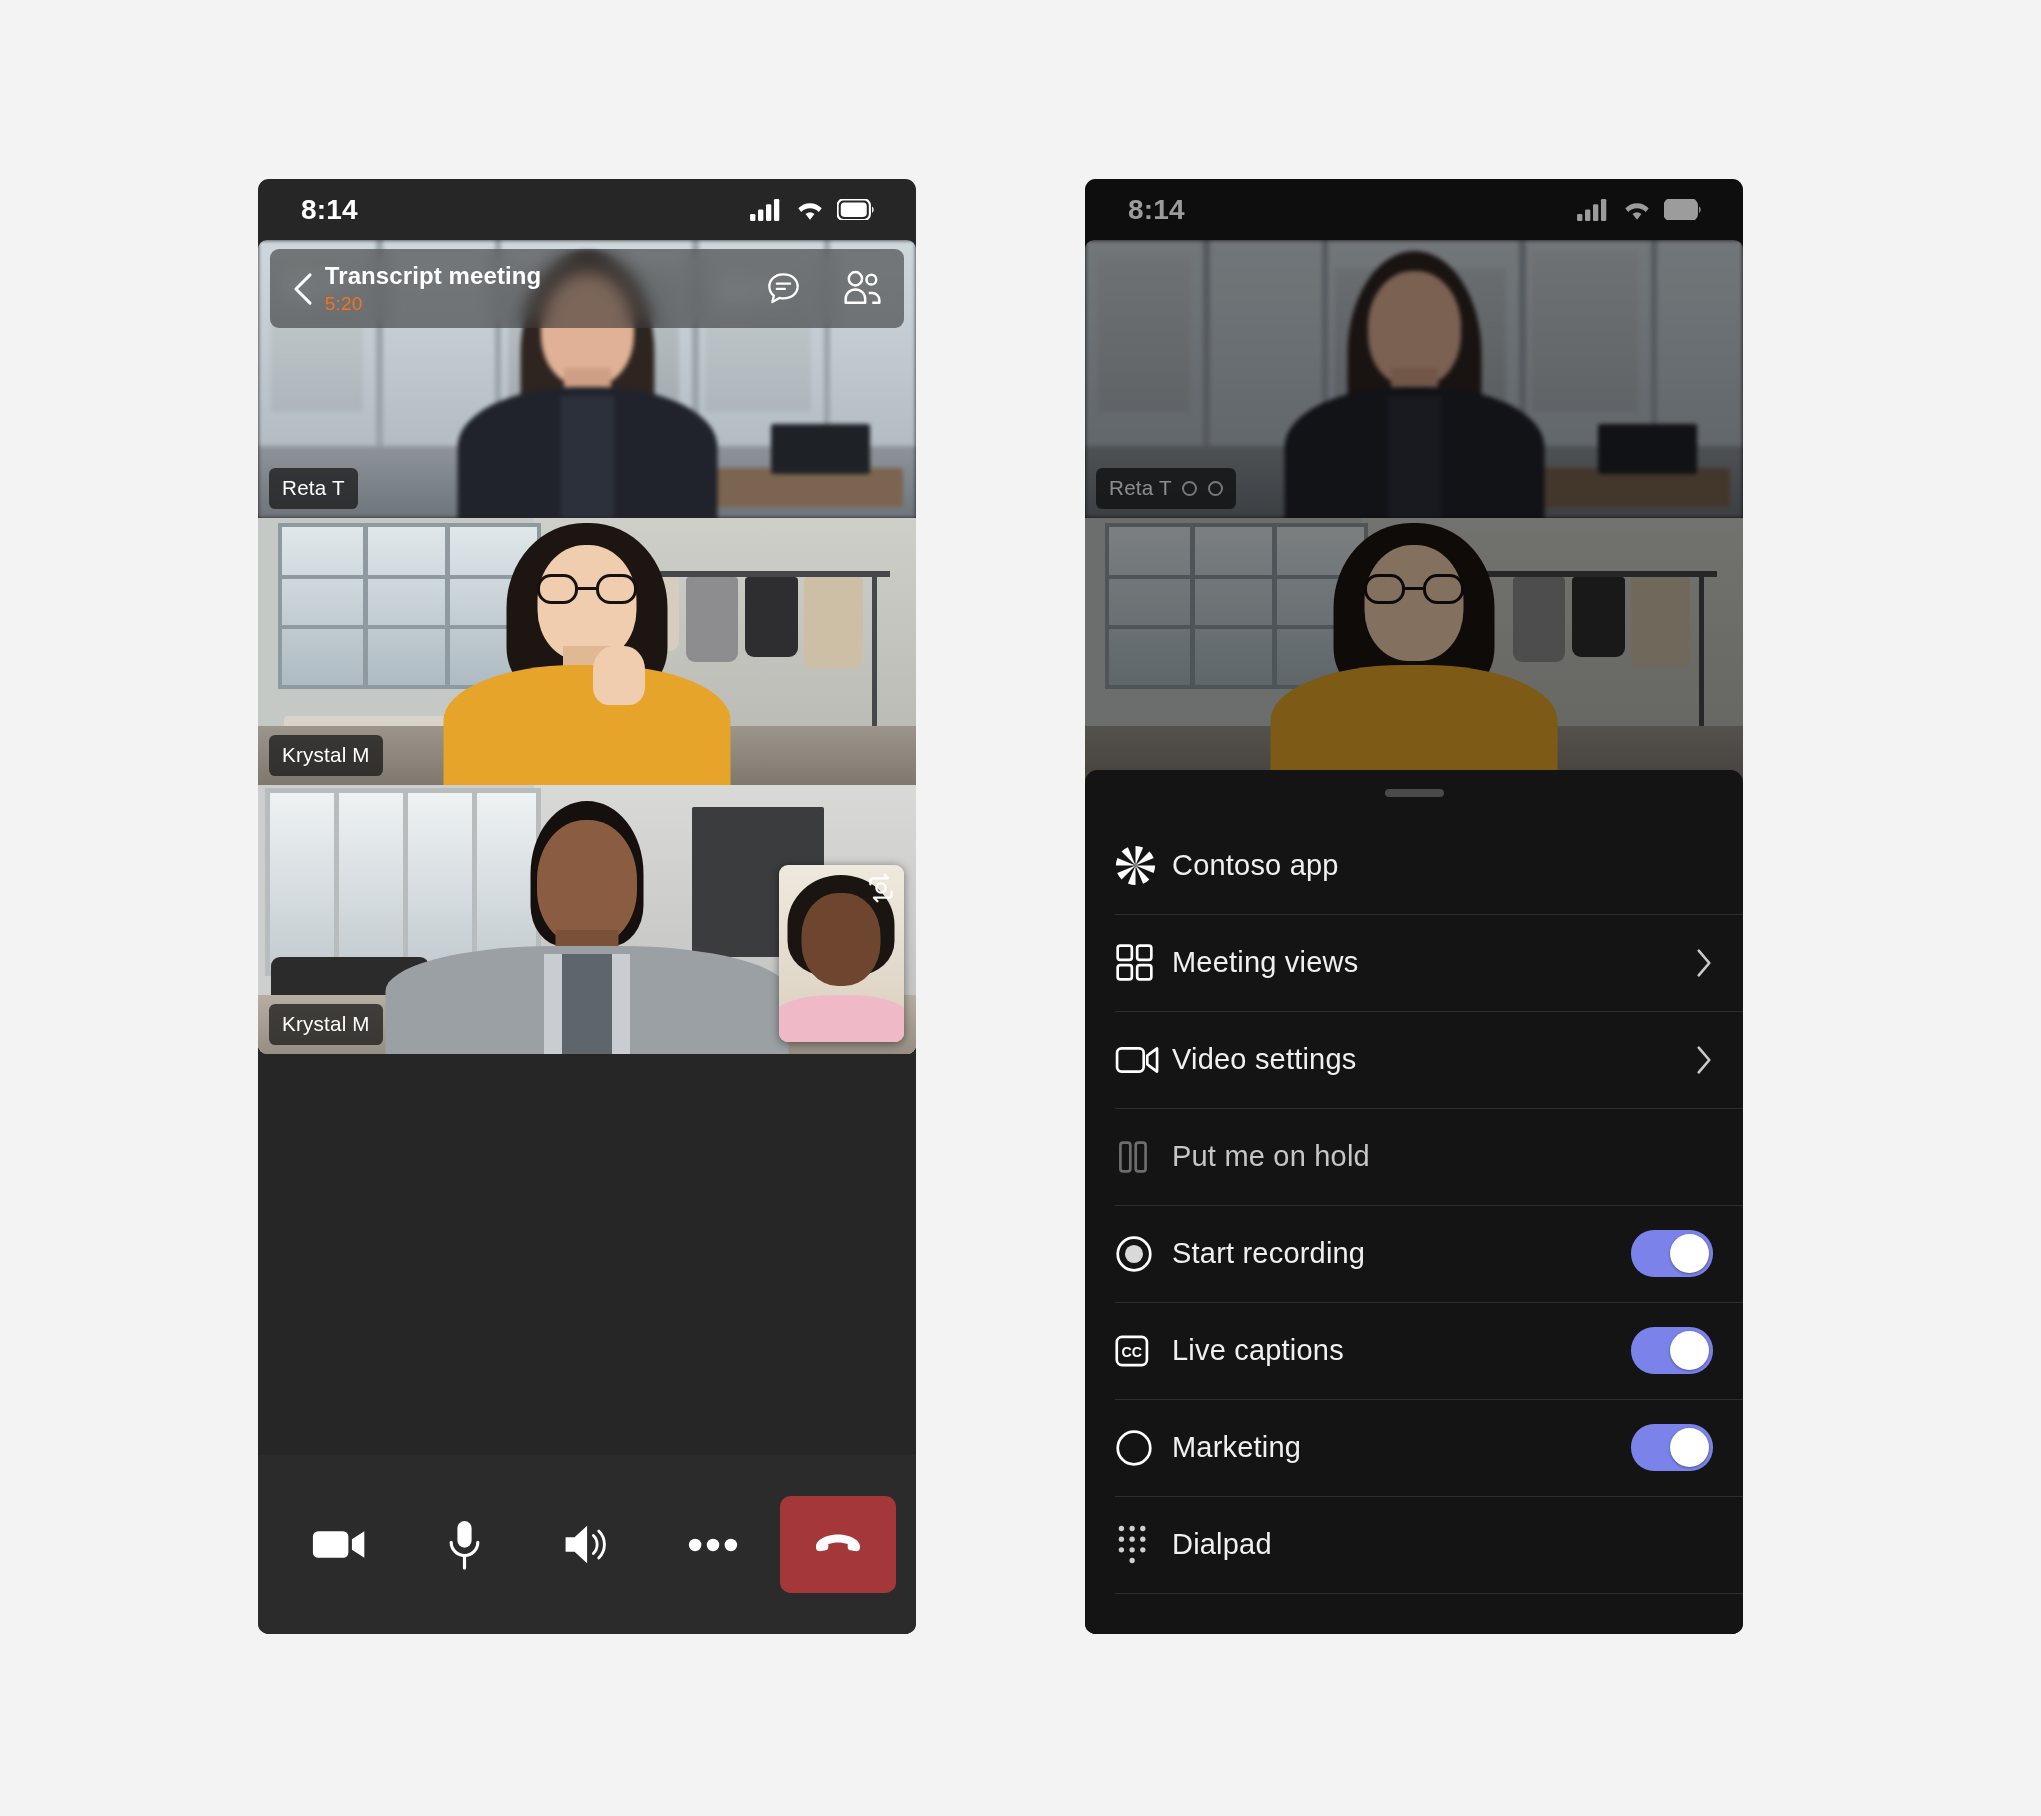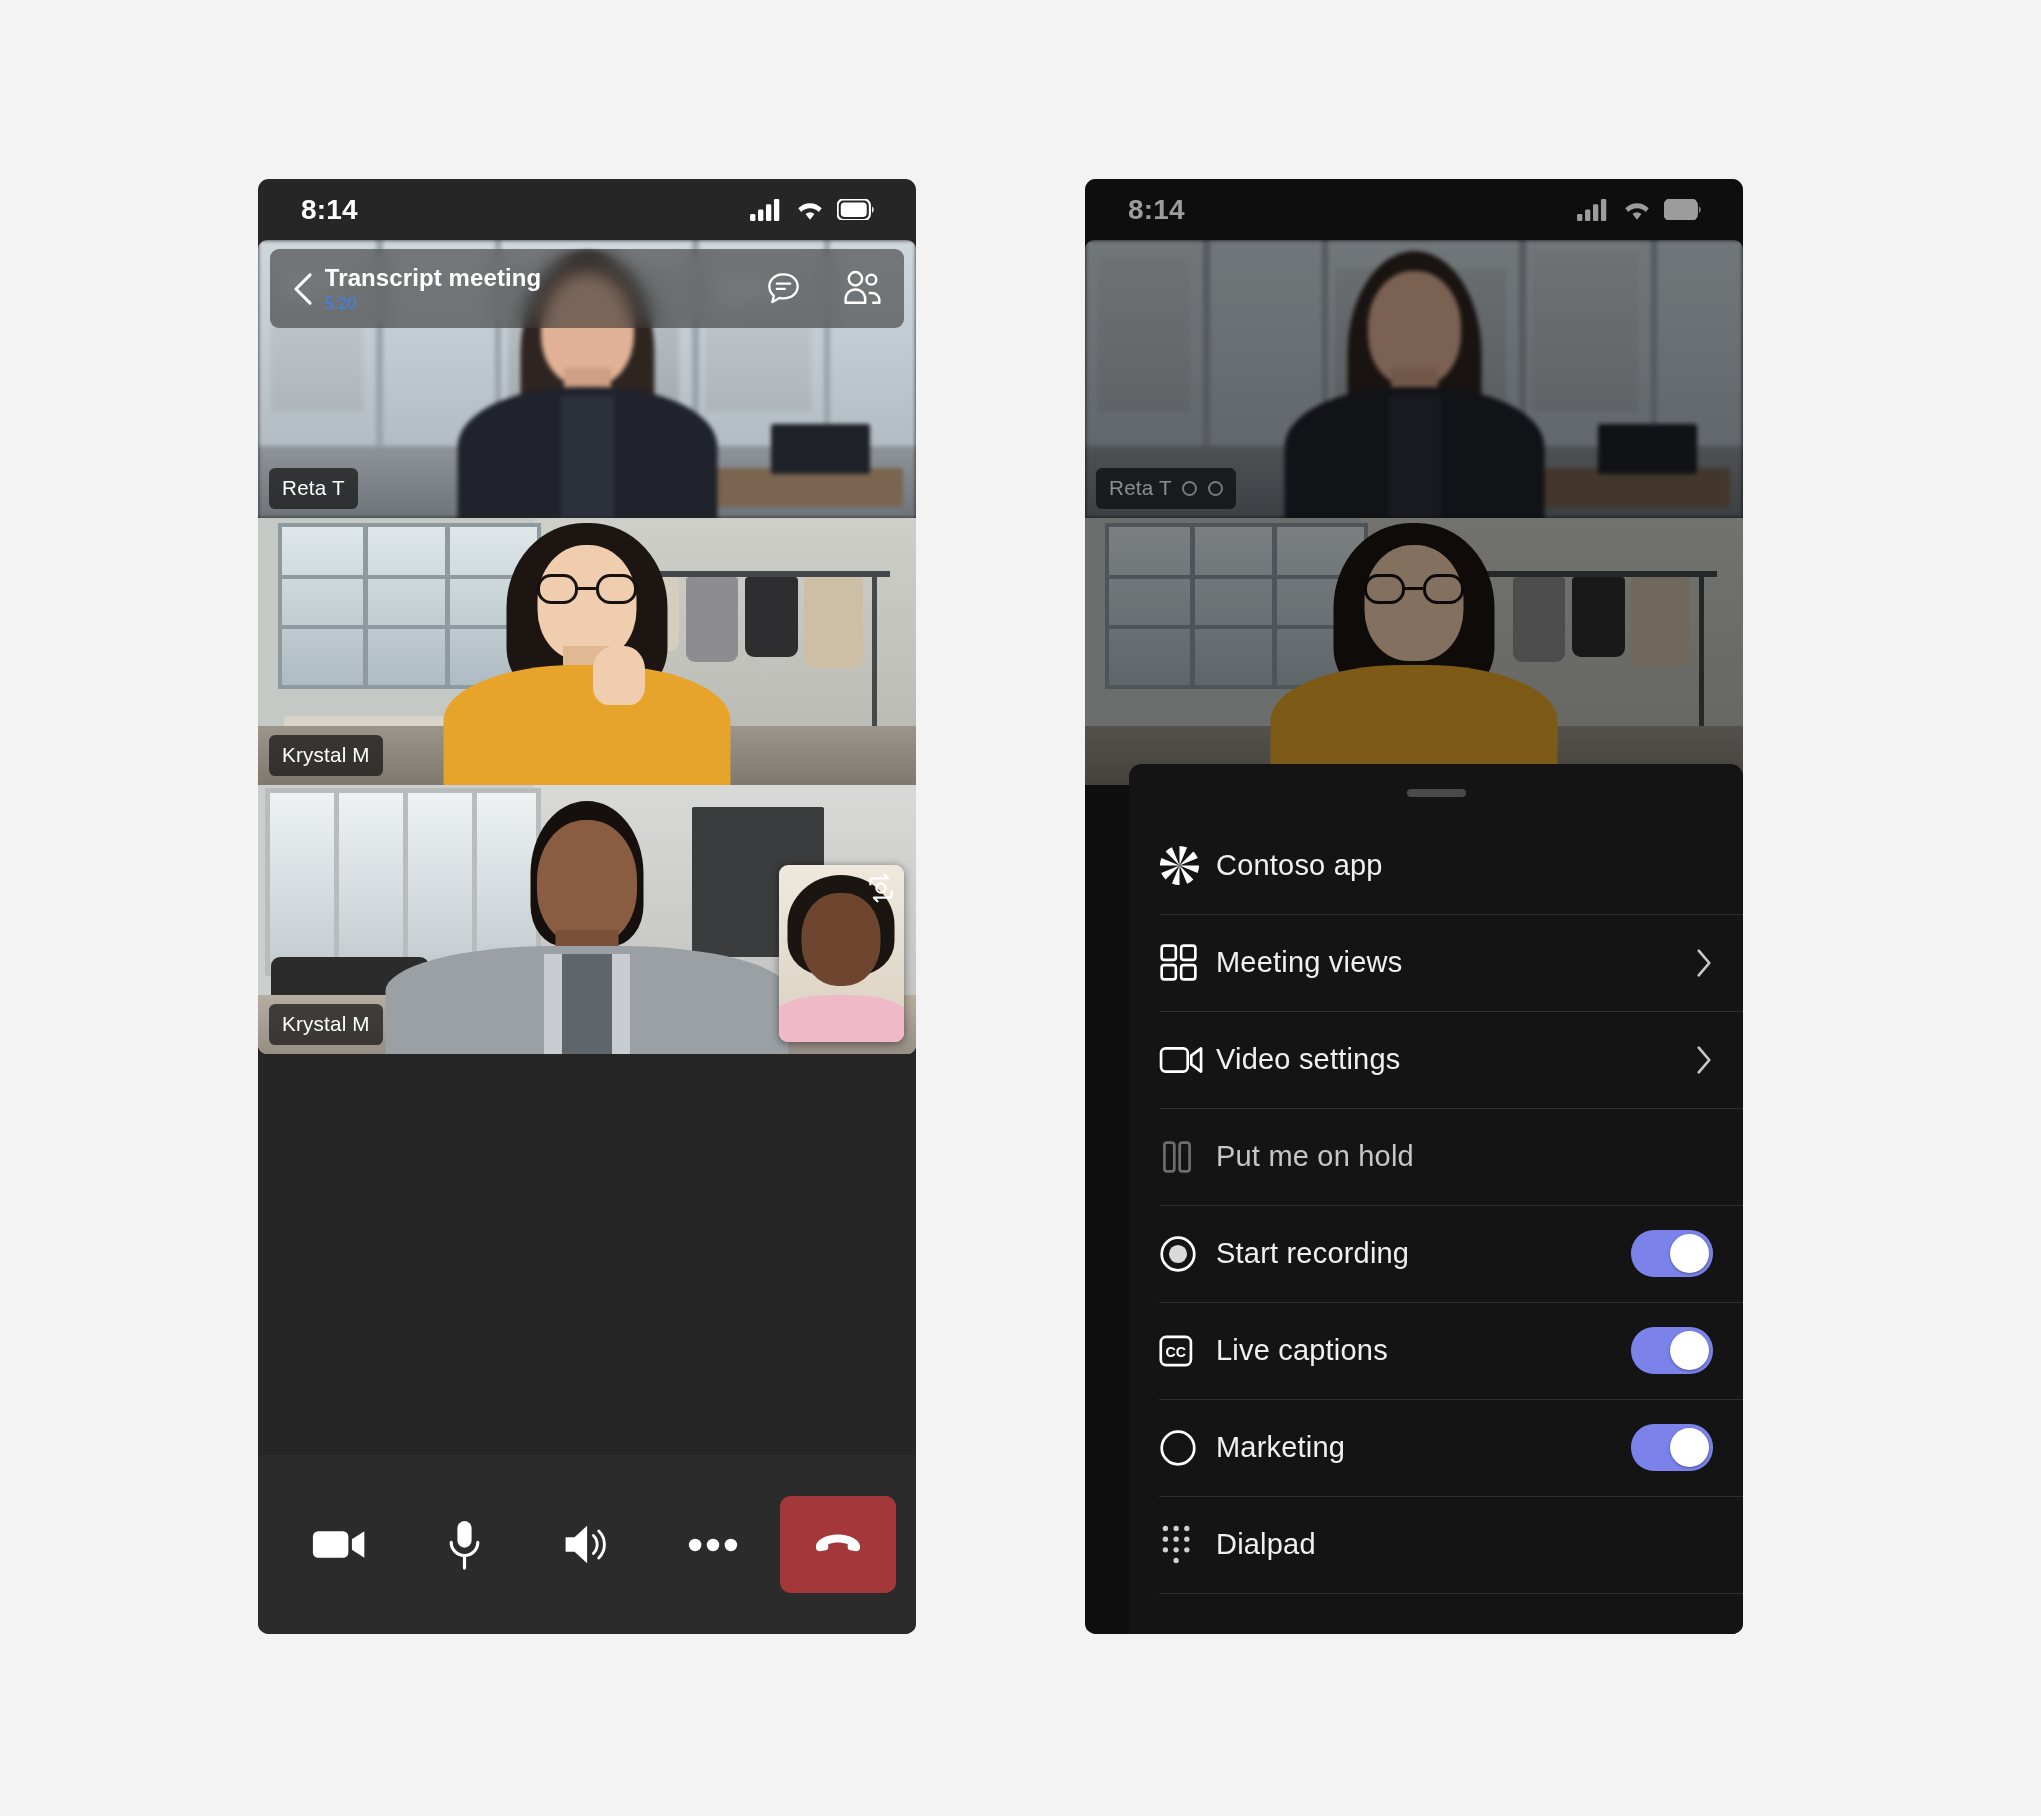--- a/index.html
+++ b/index.html
@@ -70,21 +70,21 @@
     background: rgba(40,40,40,.55);
     backdrop-filter: blur(9px);
     border-radius: 9px;
     display:flex; align-items:center;
     padding: 0 21.5px 0 18px;
     z-index: 30;
   }
   .back-chevron { width:30px; height:36px; flex:0 0 auto; margin-right:7.2px; }
   .mh-text { flex:1 1 auto; display:flex; flex-direction:column; justify-content:center; gap:2.7px; }
   .mh-title { color:#fff; font-size:24px; font-weight:700; letter-spacing:0.1px; }
-  .mh-timer { color:#3b82f6; font-size:16px; letter-spacing:0.2px; }
+  .mh-timer { color:#f97316; font-size:19px; letter-spacing:0.2px; }
   .mh-actions { display:flex; align-items:center; gap:38px; }
   .mh-actions .icon-btn { width:41px; height:41px; display:flex; align-items:center; justify-content:center; }
 
   
   .pip {
     position:absolute; right:12.5px; bottom:12.5px;
     width: 125px; height: 177px;
     border-radius: 9px;
     overflow: hidden;
     box-shadow: 0 1.8px 9px rgba(0,0,0,.45);
@@ -115,22 +115,21 @@
   }
 
   
   .scrim { position:absolute; inset:0; background:rgba(0,0,0,.45); z-index:20; }
 
   .sheet {
     position:absolute; left:0; right:0; bottom:0;
     background:#141414;
     z-index:30;
     border-radius: 12.5px 12.5px 0 0;
-    padding-top: 13px;
-    margin-left: 44px;
+    padding-top: 7px;
   }
   .grabber {
     width:59px; height:8px; border-radius:4.5px;
     background:#4a4a4a;
     margin: 12.5px auto 0 auto;
   }
   .sheet-list { margin-top: 19.7px; }
   .sheet-row {
     position:relative;
     display:flex; align-items:center;

